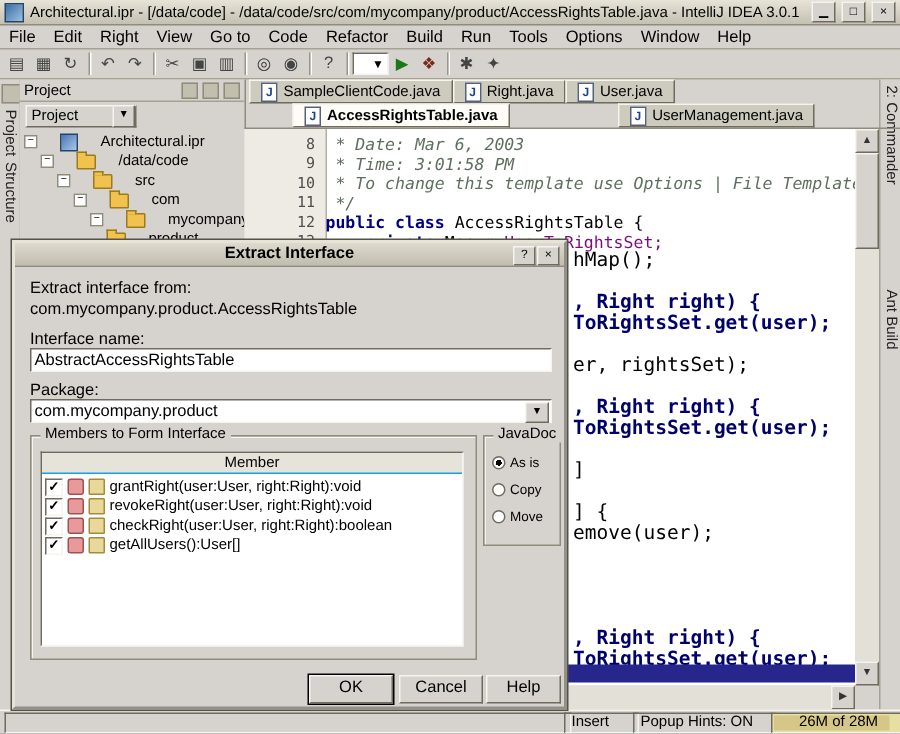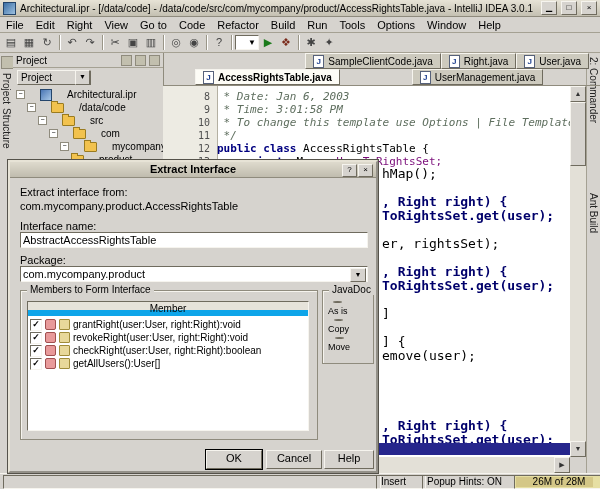--- a/index.html
+++ b/index.html
@@ -43,21 +43,21 @@
   #projcombo .arrow{margin-left:auto;width:13px;height:13px;background:#d6d3ce;font-size:7px;text-align:center;line-height:12px;border:1px solid;border-color:#f6f4ee #6f6b5e #6f6b5e #f6f4ee;}
   .trow{position:absolute;height:13px;display:flex;align-items:center;gap:15px;font-size:10px;white-space:nowrap;}
   .handle{width:7px;height:7px;background:#fff;border:1px solid #8f8b7d;font-size:7px;line-height:5px;text-align:center;}
   .handle::before{content:"−";}
   .iproj{width:10px;height:10px;background:linear-gradient(135deg,#4a76b5,#a8c8e8);border:1px solid #24456b;}
   .folder{position:relative;width:11px;height:8px;background:#f2c24e;border:1px solid #9a7b20;border-radius:1px;}
   .folder::before{content:"";position:absolute;top:-3px;left:-1px;width:5px;height:2px;background:#f2c24e;border:1px solid #9a7b20;border-bottom:none;}
 
   
   .tabrow{left:163px;height:16px;display:flex;align-items:flex-end;padding-left:3px;}
-  #tabrow1{top:53px;width:423px;justify-content:flex-end;}
+  #tabrow1{top:53px;width:423px;}
   #tabrow2{top:69px;width:423px;border-bottom:1px solid #8f8b7d;padding-left:32px;}
   .tab{display:inline-flex;align-items:center;gap:4px;height:14px;padding:0 7px;background:#cdcabe;
        border:1px solid;border-color:#f6f4ee #6f6b5e #6f6b5e #f6f4ee;font-size:10px;white-space:nowrap;}
   .tab.active{background:#fdfcf6;font-weight:bold;}
   .jicon{width:9px;height:11px;background:#fff;border:1px solid #56617a;color:#1d3f8f;
          font-size:8px;font-weight:bold;display:flex;align-items:center;justify-content:center;}
   .jicon::before{content:"J";}
 
   
   #editorbg{left:163px;top:86px;width:407px;height:371px;background:#fff;}
@@ -93,29 +93,29 @@
             border-bottom:1px solid #8f8b7d;text-align:center;font-size:11px;font-weight:bold;line-height:15px;box-sizing:border-box;}
   .dbtn{position:absolute;top:2px;width:13px;height:11px;background:#d6d3ce;font-size:8px;line-height:10px;text-align:center;font-weight:normal;}
   .dlabel{position:absolute;font-size:11px;}
   .dvalue{position:absolute;font-size:11px;}
   .dinput{position:absolute;height:16px;font-size:11px;line-height:15px;padding-left:2px;box-sizing:border-box;}
   .combo-arrow{position:absolute;right:1px;top:1px;width:14px;height:12px;background:#d6d3ce;
                border:1px solid;border-color:#f6f4ee #6f6b5e #6f6b5e #f6f4ee;font-size:7px;text-align:center;line-height:11px;}
   .group{position:absolute;border:1px solid #8f8b7d;box-shadow:1px 1px 0 #f6f4ee inset;}
   .gtitle{position:absolute;top:-7px;left:6px;background:#d6d3ce;padding:0 3px;font-size:10px;}
   #mtable{position:absolute;left:6px;top:10px;width:282px;height:130px;background:#fff;box-sizing:border-box;}
-  #mheader{position:absolute;left:0;top:0;width:100%;height:14px;background:#e6e3da;border-bottom:6px solid #0ea5e9;
+  #mheader{position:absolute;left:0;top:0;width:100%;height:14px;background:#e6e3da;border-bottom:1px solid #0ea5e9;
            text-align:center;font-size:10px;line-height:13px;box-sizing:border-box;}
   .mrow{position:absolute;left:2px;height:13px;display:flex;align-items:center;gap:3px;font-size:10px;white-space:nowrap;}
   .cb{width:10px;height:10px;background:#fff;border:1px solid;border-color:#6f6b5e #f6f4ee #f6f4ee #6f6b5e;
       font-size:9px;line-height:9px;text-align:center;font-weight:bold;}
   .cb::before{content:"✓";}
   .micon1{width:9px;height:9px;background:#e89a9a;border:1px solid #a05050;border-radius:2px;}
   .micon2{width:9px;height:9px;background:#e8d89a;border:1px solid #a08c3a;border-radius:1px;}
-  .rrow{position:absolute;left:5px;height:14px;display:flex;align-items:center;gap:3px;font-size:9px;white-space:nowrap;flex-direction:column;}
+  .rrow{position:absolute;left:5px;height:14px;display:flex;align-items:center;gap:3px;font-size:9px;white-space:nowrap;}
   .radio{width:9px;height:9px;border-radius:50%;background:#fff;border:1px solid #6f6b5e;box-sizing:border-box;}
   .radio.sel{background:radial-gradient(circle at 50% 50%,#000 0 2px,#fff 2px);}
   .btn{position:absolute;height:17px;background:#d6d3ce;font-size:11px;text-align:center;line-height:15px;}
   .btn.default{box-shadow:0 0 0 1px #000;}
 </style>
 </head>
 <body>
 
 <div id="app">
 
@@ -244,21 +244,21 @@
       <span class="jicon"></span>
       <span>UserManagement.java</span>
     </span>
   </div>
 
   <div id="editorbg" class="abs"></div>
   <div id="gutter" class="abs"></div>
 
   <div class="cl" style="top:90px;">
     <span class="ln">8</span>
-    <span class="cm"> * Date: Jan 6, 2003</span>
+    <span class="cm"> * Date: Mar 6, 2003</span>
   </div>
   <div class="cl" style="top:103px;">
     <span class="ln">9</span>
     <span class="cm"> * Time: 3:01:58 PM</span>
   </div>
   <div class="cl" style="top:116px;">
     <span class="ln">10</span>
     <span class="cm"> * To change this template use Options | File Templates.</span>
   </div>
   <div class="cl" style="top:129px;">

